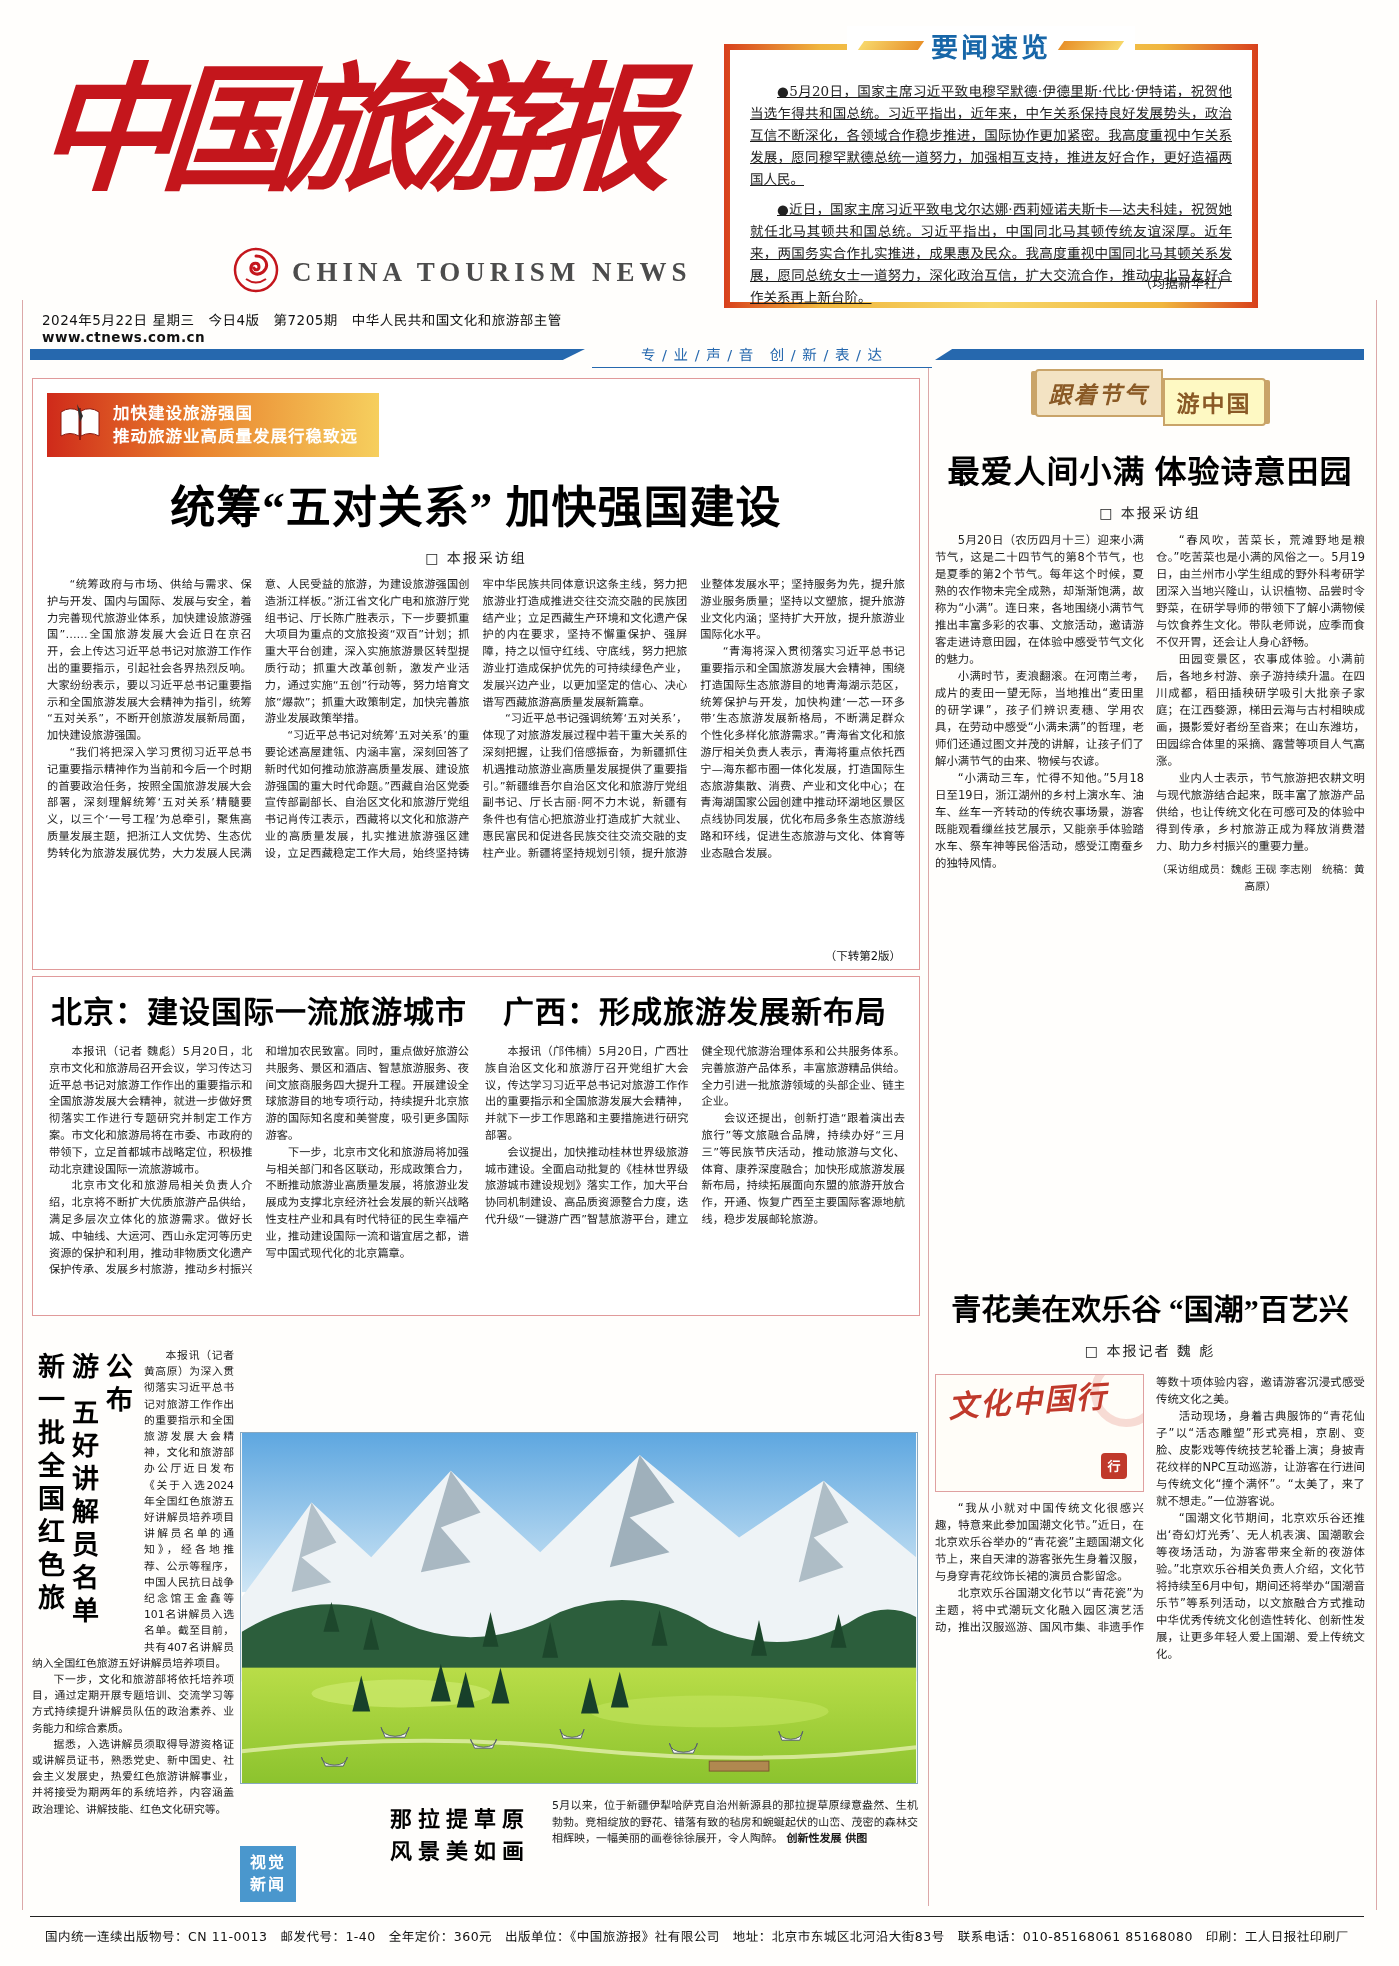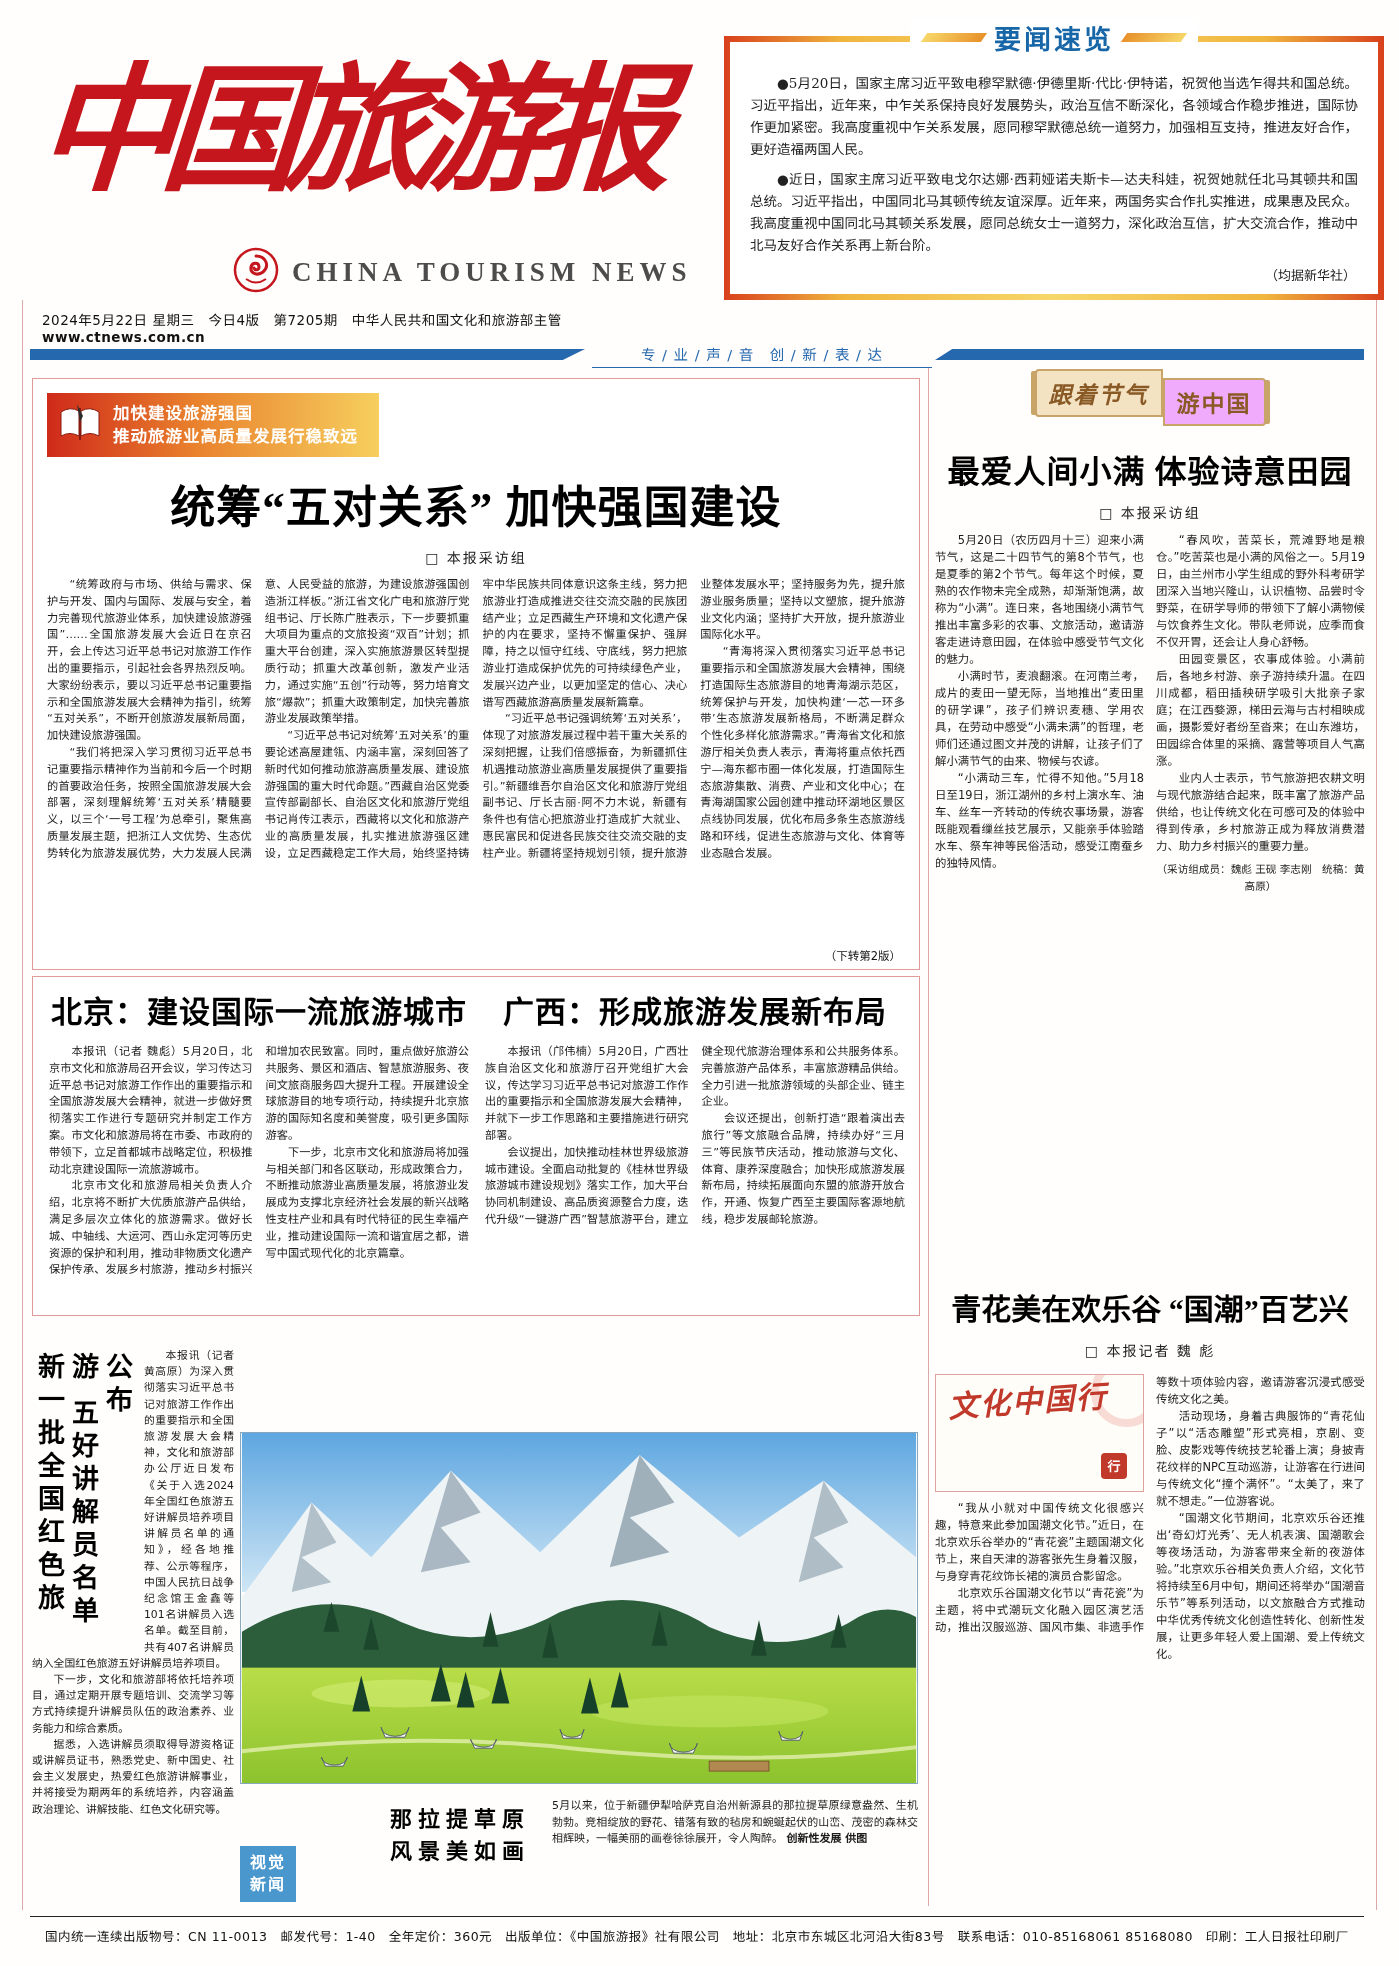--- a/index.html
+++ b/index.html
@@ -14,23 +14,23 @@
   .masthead-title { position:absolute; left:38px; top:26px; width:640px; height:218px;
     font-family:"DejaVu Serif", serif; font-weight:900; font-style:italic;
     font-size:138px; line-height:208px; color:#c4161c; letter-spacing:-14px;
     transform:skewX(-4deg); white-space:nowrap; }
   .logo-row { position:absolute; left:232px; top:246px; display:flex; align-items:center; gap:12px; }
   .ctn-en { font-family:"Liberation Serif", serif; font-weight:bold; font-size:27px; letter-spacing:5px; color:#4c4c4c; }
   .dateline { position:absolute; left:42px; top:309px; width:680px; font-size:13.5px; color:#111; letter-spacing:.5px; }
   .dateline b { font-weight:bold; }
 
   
-  .brief-wrap { position:absolute; left:724px; top:36px; width:660px; height:264px;
+  .brief-wrap { position:absolute; left:724px; top:44px; width:534px; height:264px;
     background:linear-gradient(90deg,#d8401c,#f0b63e 18%,#f7d76a 50%,#f0b63e 82%,#d8401c);
-    padding:6px; }
+    padding:6px;text-decoration:underline; }
   .brief-inner { position:relative; width:100%; height:100%; background:#fff; padding:30px 20px 8px 20px; }
   .brief-title { position:absolute; left:50%; top:-24px; transform:translateX(-50%);
     background:#fff; padding:0 14px; font-size:27px; font-weight:900; color:#1766a8;
     letter-spacing:3px; white-space:nowrap; display:flex; align-items:center; gap:10px; }
   .swash { width:60px; height:9px; background:linear-gradient(90deg,#f7d76a,#e8912a); transform:skewX(-35deg); }
   .swash.r { background:linear-gradient(270deg,#f7d76a,#e8912a); }
   .brief-item { font-size:13.5px; line-height:22px; text-align:justify; color:#222; text-indent:2em; margin-bottom:8px; font-family:"DejaVu Serif", serif; }
   .brief-src { position:absolute; right:22px; bottom:10px; font-size:13px; color:#222; }
 
   
@@ -60,21 +60,21 @@
 
   
   .mid-article { position:absolute; top:10px; height:318px; }
   .mid-headline { text-align:center; font-family:"Liberation Serif", serif; font-weight:900; font-size:31px; letter-spacing:1px; color:#000; margin-bottom:12px; white-space:nowrap; }
   .mid-body { column-count:2; column-gap:13px; height:262px; }
 
   
   .scroll-badge { position:absolute; left:65px; top:2px; width:300px; height:54px; display:flex; align-items:center; justify-content:center; }
   .scroll-piece { background:#f3e3c3; border:2px solid #c9a469; color:#8a5a26; font-weight:900; padding:5px 12px; font-size:23px; letter-spacing:2px; white-space:nowrap; }
   .scroll-piece.first { font-style:italic; transform:translateY(-4px); border-radius:4px 0 0 4px; box-shadow:-6px 0 0 -2px #c9a469; }
-  .scroll-piece.second { background:#f0abfc; transform:translateY(5px); border-radius:0 4px 4px 0; box-shadow:6px 0 0 -2px #c9a469; }
+  .scroll-piece.second { background:#fef9c3; transform:translateY(5px); border-radius:0 4px 4px 0; box-shadow:6px 0 0 -2px #c9a469; }
   .xm-headline, .qh-headline { position:absolute; left:0; width:100%; text-align:center;
     font-family:"Liberation Serif", serif; font-weight:900; color:#000; white-space:nowrap; }
   .xm-headline { top:78px; font-size:32px; letter-spacing:1px; }
   .xm-byline { position:absolute; top:134px; left:0; width:100%; }
   .xm-body { position:absolute; left:0; top:164px; width:430px; height:704px; column-count:2; column-gap:12px; font-size:11.4px; line-height:17px; }
   .credits { text-align:center; font-size:10.6px; color:#222; text-indent:0 !important; margin-top:6px; }
   .qh-headline { top:917px; font-size:30px; }
   .qh-byline { position:absolute; top:972px; left:0; width:100%; }
   .qh-body { position:absolute; left:0; top:1006px; width:430px; height:530px; column-count:2; column-gap:12px; font-size:11.4px; line-height:17px; }
   .stamp { break-inside:avoid; width:100%; height:118px; border:1px solid #dfa0a0; position:relative; margin-bottom:8px; background:#fffdf8; overflow:hidden; }

